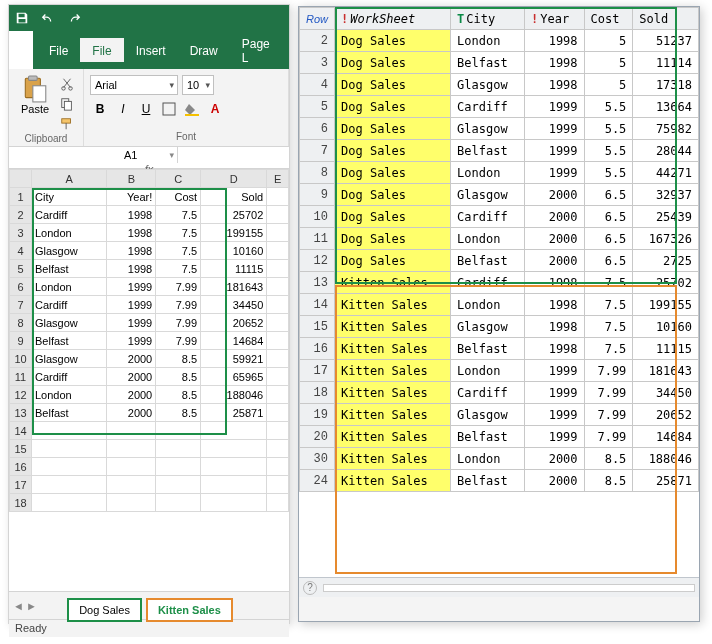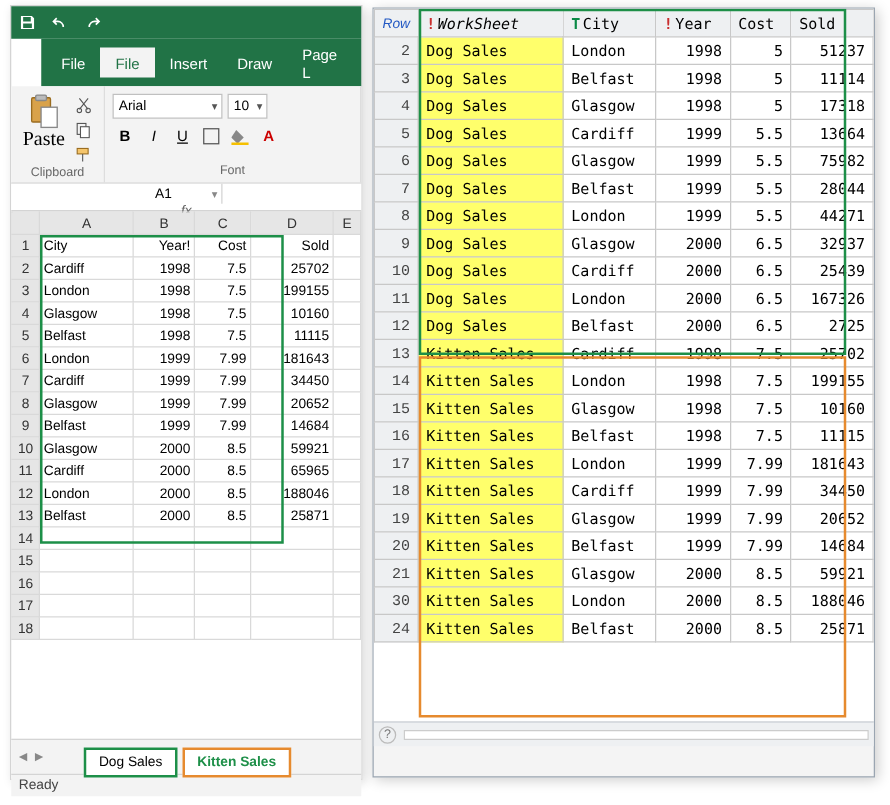--- a/index.html
+++ b/index.html
@@ -74,21 +74,21 @@
     font-size: 10px;
     margin-top: auto;
     padding-bottom: 2px;
   }
   .paste-btn {
     display: flex; flex-direction: column; align-items: center;
     width: 40px;
     padding-top: 4px;
   }
   .paste-btn svg { width: 26px; height: 28px; }
-  .paste-label { font-size: 16px; font-family: Liberation Serif, serif; }
+  .paste-label { font-size: 11px; }
   .clipboard-side {
     display: flex; flex-direction: column;
     gap: 2px; padding-top: 4px; padding-left: 2px;
   }
   .clipboard-side div { width: 20px; height: 18px; display:flex; align-items:center; justify-content:center;}
   .font-group-top { display:flex; gap:4px; padding-top:4px; align-items:flex-end;}
   .font-select {
     border: 1px solid #c0c0c0; background:#fff;
     height: 20px; font-size: 11px; padding: 0 4px;
     display:flex; align-items:center;
@@ -698,28 +698,20 @@
           </tr>
           <tr>
             <td class="rownum">20</td>
             <td class="ws">Kitten Sales</td>
             <td class="city">Belfast</td>
             <td class="num">1999</td>
             <td class="num">7.99</td>
             <td class="num">14684</td>
           </tr>
           <tr>
-            <td class="rownum">21</td>
-            <td class="ws">Kitten Sales</td>
-            <td class="city">Glasgow</td>
-            <td class="num">2000</td>
-            <td class="num">8.5</td>
-            <td class="num">59921</td>
-          </tr>
-          <tr>
             <td class="rownum">30</td>
             <td class="ws">Kitten Sales</td>
             <td class="city">London</td>
             <td class="num">2000</td>
             <td class="num">8.5</td>
             <td class="num">188046</td>
           </tr>
           <tr>
             <td class="rownum">24</td>
             <td class="ws">Kitten Sales</td>

